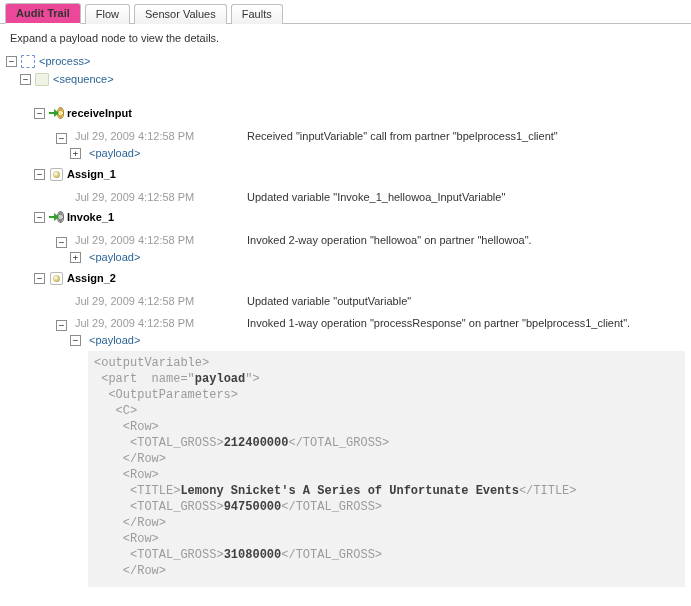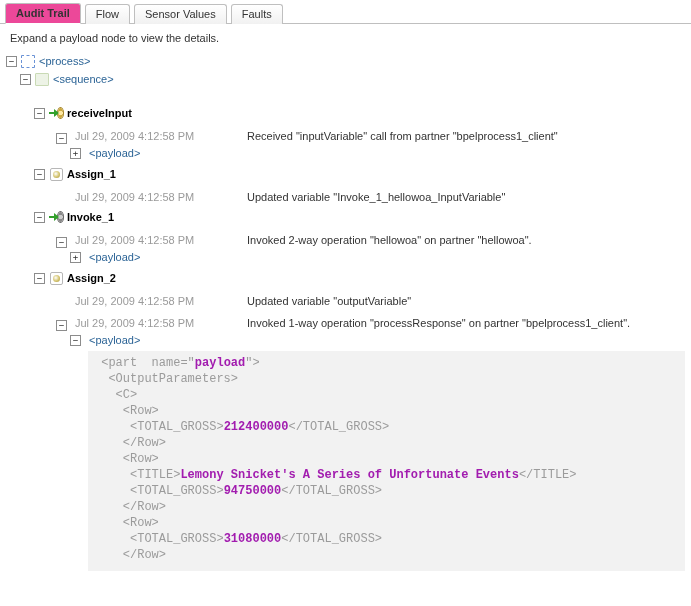--- a/index.html
+++ b/index.html
@@ -174,21 +174,21 @@
     margin: 2px 0 0 82px;
     background: #f2f2f2;
     padding: 4px 6px 8px 6px;
     font-family: "Courier New", monospace;
     font-size: 12px;
     color:#9b9b9b;
     line-height: 16px;
     overflow: hidden;
   }
   .payload-xml .lvl { white-space: pre; }
-  .xb { color:#a21caf; font-weight:bold; }
+  .xb { color:#404040; font-weight:bold; }
 </style>
 </head>
 <body>
 
 <div class="tabs">
   <div class="tab active">Audit Trail</div>
   <div class="tab">Flow</div>
   <div class="tab">Sensor Values</div>
   <div class="tab">Faults</div>
 </div>
@@ -299,20 +299,21 @@
     <span class="desc">Invoked 1-way operation "processResponse" on partner "bpelprocess1_client".</span>
   </div>
   <div class="row">
     <span class="indent" style="width:64px"></span>
     <span class="toggle"></span>
     <span style="width:4px"></span>
     <span class="node-label tagtext">&lt;payload&gt;</span>
   </div>
 
   <div class="payload-xml" id="payload-xml">
+      <div class="lvl">&lt;outputVariable&gt;</div>
       <div class="lvl"> &lt;part  name="<span class="xb">payload</span>"&gt;</div>
       <div class="lvl">  &lt;OutputParameters&gt;</div>
       <div class="lvl">   &lt;C&gt;</div>
       <div class="lvl">    &lt;Row&gt;</div>
       <div class="lvl">     &lt;TOTAL_GROSS&gt;<span class="xb">212400000</span>&lt;/TOTAL_GROSS&gt;</div>
       <div class="lvl">    &lt;/Row&gt;</div>
       <div class="lvl">    &lt;Row&gt;</div>
       <div class="lvl">     &lt;TITLE&gt;<span class="xb">Lemony Snicket's A Series of Unfortunate Events</span>&lt;/TITLE&gt;</div>
       <div class="lvl">     &lt;TOTAL_GROSS&gt;<span class="xb">94750000</span>&lt;/TOTAL_GROSS&gt;</div>
       <div class="lvl">    &lt;/Row&gt;</div>

